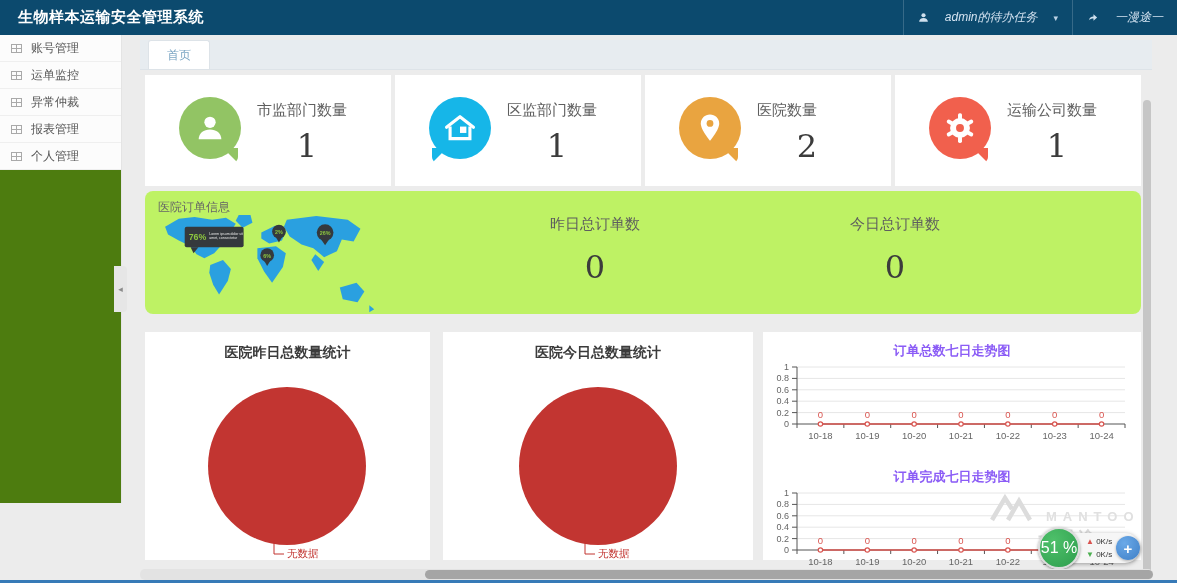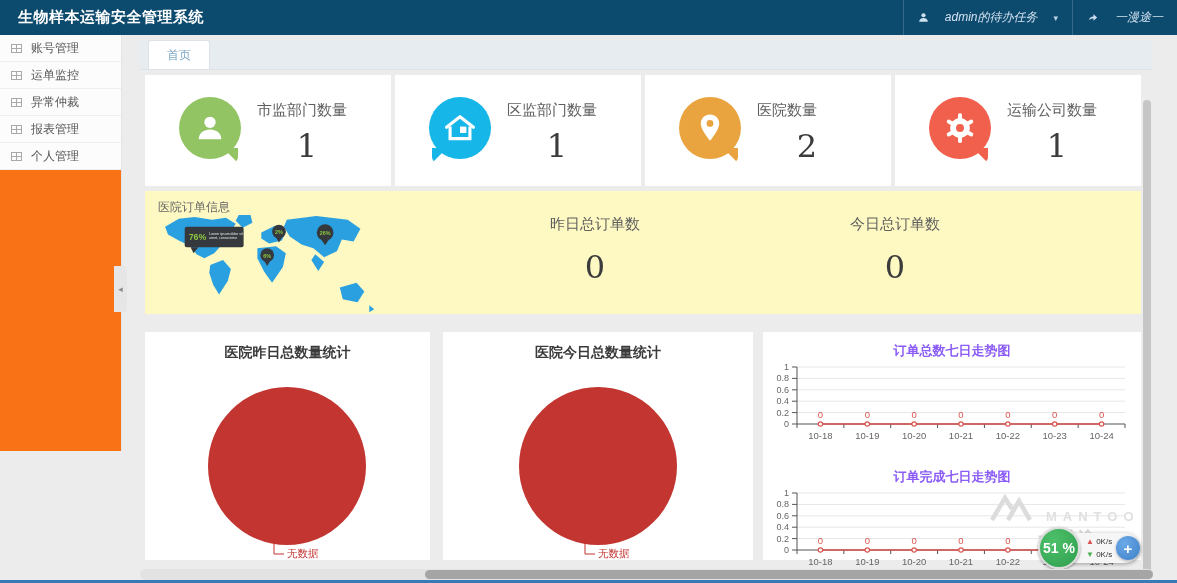--- a/index.html
+++ b/index.html
@@ -9,21 +9,21 @@
 
   
   .hdr { position:absolute; left:0; top:0; width:1177px; height:35px; background:#0c4a6e; display:flex; align-items:center; }
   .hdr-title { color:#fff; font-size:15px; font-weight:bold; padding-left:18px; letter-spacing:.5px; }
   .hdr-right { margin-left:auto; display:flex; height:35px; }
   .hdr-item { display:flex; align-items:center; gap:16px; padding:16px 14px; color:#d4e3f1; font-size:12px; border-left:1px solid rgba(255,255,255,.18); cursor:pointer;font-style:italic; }
   .hdr-item svg { display:block; }
   .caret { font-size:9px; color:#bcd2e6; }
 
   
-  .sidebar { position:absolute; left:0; top:35px; width:122px; height:416px; background:#f97316; border-right:1px solid #e4e4e4; }
+  .sidebar { position:absolute; left:0; top:35px; width:122px; height:468px; background:#4d7c0f; border-right:1px solid #e4e4e4; }
   .side-item { height:27px; display:flex; align-items:center; padding-left:11px; font-size:12px; color:#565656; border-bottom:1px solid #efefef; cursor:pointer; background:#fcfcfc; }
   .grid-ico { width:11px; height:9px; border:1px solid #a9a9a9; margin-right:9px; background:
       linear-gradient(#a9a9a9,#a9a9a9) 0 3px/100% 1px no-repeat,
       linear-gradient(#a9a9a9,#a9a9a9) 4px 0/1px 100% no-repeat; }
   .collapse-toggle { position:absolute; left:114px; top:266px; width:13px; height:46px; background:#e6e6e6; border-radius:0 4px 4px 0; display:flex; align-items:center; justify-content:center; cursor:pointer; }
   .collapse-toggle span { font-size:9px; color:#8b8b8b; }
 
   
   .tabstrip { position:absolute; left:140px; top:40px; width:1012px; height:30px; background:#e7ecf0; border-bottom:1px solid #dde3e8; display:flex; align-items:flex-end; }
   .tab-active { margin-left:8px; width:62px; height:29px; background:#fff; border:1px solid #dde3e8; border-bottom:none; border-radius:3px 3px 0 0; color:#7ca6c4; font-size:12px; display:flex; align-items:center; justify-content:center; cursor:pointer; }
@@ -31,42 +31,42 @@
   
   .card { position:absolute; top:75px; width:246px; height:111px; background:#fff; }
   .bubble { position:absolute; left:34px; top:22px; width:62px; height:62px; border-radius:50%; display:flex; align-items:center; justify-content:center; }
   .bubble::after { content:''; position:absolute; bottom:-4px; right:3px; width:15px; height:15px; background:inherit; clip-path:polygon(0 0,100% 0,100% 100%); border-radius:0 0 6px 0; }
   .bubble.tail-left::after { right:auto; left:3px; clip-path:polygon(0 0,100% 0,0 100%); border-radius:0 0 0 6px; }
   .bubble svg { width:34px; height:34px; }
   .card-label { position:absolute; left:112px; top:26px; font-size:15px; color:#5e5e5e; }
   .card-value { position:absolute; left:112px; top:52px; width:100px; text-align:center; font-family:"DejaVu Serif","Liberation Serif",serif; font-size:32px; color:#3c3c3c; }
 
   
-  .orders { position:absolute; left:145px; top:191px; width:996px; height:123px; background:#fef9c3; }
+  .orders { position:absolute; left:145px; top:191px; width:996px; height:123px; background:#bef264;border-radius:8px; }
   .orders-title { position:absolute; left:13px; top:8px; font-size:12px; color:#666; }
   .map-wrap { position:absolute; left:14px; top:20px; width:236px; height:108px; }
   .ocol { position:absolute; top:0; width:300px; height:136px; text-align:center; }
   .ocol .olabel { margin-top:24px; font-size:15px; color:#5e5e5e; }
   .ocol .ovalue { margin-top:14px; font-family:"DejaVu Serif","Liberation Serif",serif; font-size:32px; color:#3c3c3c; }
 
   
   .panel { position:absolute; top:332px; height:228px; background:#fff; }
   .pie-title { text-align:center; padding-top:12px; font-size:14px; font-weight:bold; color:#3b3b3b; }
   .line-title { text-align:center; font-size:13px; font-weight:bold; color:#8b5cf6; }
 
   
   .watermark { position:absolute; left:986px; top:490px; width:175px; color:#dadada; pointer-events:none; }
   .wm-row1 { display:flex; align-items:flex-end; gap:8px; }
   .wm-brand { font-size:13px; font-weight:bold; letter-spacing:6px; color:#e0e0e0; }
   .wm-cn { font-size:17px; font-weight:bold; letter-spacing:3px; color:#dcdcdc; margin-left:52px; margin-top:2px; }
 
   
   .speed { position:absolute; left:1038px; top:527px; width:104px; height:42px; }
   .speed-pill { position:absolute; left:12px; top:6px; width:90px; height:30px; background:#f6f6f6; border-radius:15px; box-shadow:0 1px 4px rgba(0,0,0,.35); }
-  .speed-circle { position:absolute; left:0; top:0; width:42px; height:42px; border-radius:50%; background:radial-gradient(circle at 35% 30%, #4ec06a, #2e9e4d); border:2px solid #dcdcdc; color:#fff; font-size:14px; font-weight:bold; display:flex; align-items:center; justify-content:center; box-shadow:0 1px 3px rgba(0,0,0,.4); cursor:pointer; }
+  .speed-circle { position:absolute; left:0; top:0; width:42px; height:42px; border-radius:50%; background:radial-gradient(circle at 35% 30%, #4ec06a, #2e9e4d); border:2px solid #dcdcdc; color:#fff; font-size:16px; font-weight:normal; display:flex; align-items:center; justify-content:center; box-shadow:0 1px 3px rgba(0,0,0,.4); cursor:pointer; }
   .speed-rows { position:absolute; left:48px; top:8px; font-size:8px; color:#333; line-height:13px; white-space:nowrap; }
   .arr-up { color:#d9534f; font-size:8px; } .arr-dn { color:#4caf50; font-size:8px; }
   .speed-plus { position:absolute; left:78px; top:9px; width:24px; height:24px; border-radius:50%; background:radial-gradient(circle at 35% 30%, #6aa9e8, #3f7fc6); color:#fff; font-size:15px; font-weight:bold; display:flex; align-items:center; justify-content:center; box-shadow:0 1px 3px rgba(0,0,0,.3); cursor:pointer; }
 
   
   .vscroll { position:absolute; left:1143px; top:100px; width:8px; height:478px; background:#c6c6c6; border-radius:4px; }
   .hscroll-track { position:absolute; left:140px; top:569px; width:1013px; height:11px; background:#e3e3e3; border-radius:5px; }
   .hscroll { position:absolute; left:425px; top:570px; width:728px; height:9px; background:#a5a5a5; border-radius:5px; }
   .bottom-strip { position:absolute; left:0; top:580px; width:1177px; height:3px; background:#377ab7; }
 

